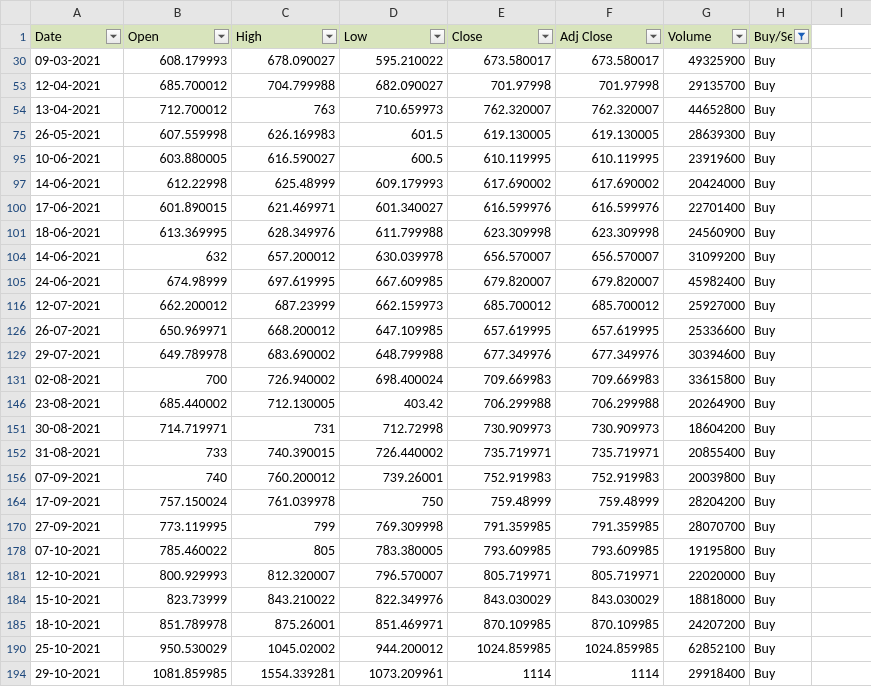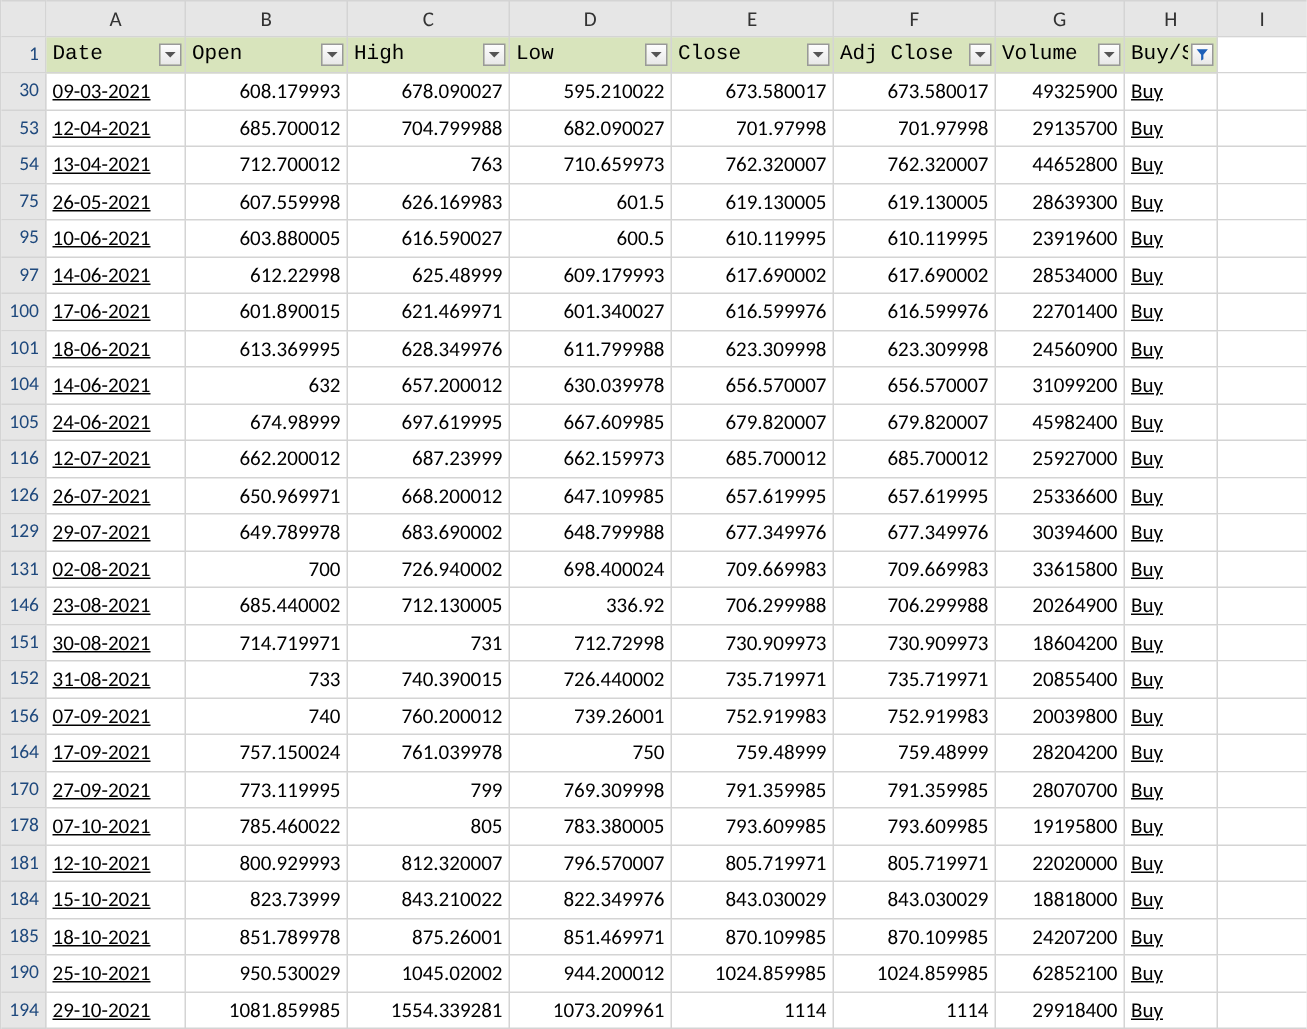--- a/index.html
+++ b/index.html
@@ -42,36 +42,36 @@
   padding-right: 4px;
   font-size: 13px;
 }
 .fh {
   background: #d8e4bc;
   justify-content: space-between;
   padding-left: 4px;
   padding-right: 2px;
   font-size: 14px;
 }
-.fh .label { overflow: hidden; text-overflow: clip; font-family: Liberation Mono, monospace; }
+.fh .label { overflow: hidden; text-overflow: clip; }
 .fbtn {
   width: 15px;
   height: 15px;
   min-width: 15px;
   border: 1px solid #999;
   background: linear-gradient(#fdfdfd, #e8e8e8);
   display: flex;
   align-items: center;
   justify-content: center;
   cursor: pointer;
   margin-left: 2px;
 }
 .fbtn svg { width: 9px; height: 9px; }
 .cell.num { justify-content: flex-end; }
-.cell.txt { justify-content: flex-start; text-decoration: underline; }
+.cell.txt { justify-content: flex-start; }
 .cell.empty { background: #fff; }
 </style>
 </head>
 <body>
 
 <div class="grid">
   <div class="corner"></div>
 <div class="ch">A</div>
     <div class="ch">B</div>
     <div class="ch">C</div>
@@ -197,21 +197,21 @@
     <div class="cell num">23919600</div>
     <div class="cell txt">Buy</div>
     <div class="cell empty"></div>
     <div class="rh">97</div>
     <div class="cell txt">14-06-2021</div>
     <div class="cell num">612.22998</div>
     <div class="cell num">625.48999</div>
     <div class="cell num">609.179993</div>
     <div class="cell num">617.690002</div>
     <div class="cell num">617.690002</div>
-    <div class="cell num">28534000</div>
+    <div class="cell num">20424000</div>
     <div class="cell txt">Buy</div>
     <div class="cell empty"></div>
     <div class="rh">100</div>
     <div class="cell txt">17-06-2021</div>
     <div class="cell num">601.890015</div>
     <div class="cell num">621.469971</div>
     <div class="cell num">601.340027</div>
     <div class="cell num">616.599976</div>
     <div class="cell num">616.599976</div>
     <div class="cell num">22701400</div>
@@ -284,21 +284,21 @@
     <div class="cell num">698.400024</div>
     <div class="cell num">709.669983</div>
     <div class="cell num">709.669983</div>
     <div class="cell num">33615800</div>
     <div class="cell txt">Buy</div>
     <div class="cell empty"></div>
     <div class="rh">146</div>
     <div class="cell txt">23-08-2021</div>
     <div class="cell num">685.440002</div>
     <div class="cell num">712.130005</div>
-    <div class="cell num">336.92</div>
+    <div class="cell num">403.42</div>
     <div class="cell num">706.299988</div>
     <div class="cell num">706.299988</div>
     <div class="cell num">20264900</div>
     <div class="cell txt">Buy</div>
     <div class="cell empty"></div>
     <div class="rh">151</div>
     <div class="cell txt">30-08-2021</div>
     <div class="cell num">714.719971</div>
     <div class="cell num">731</div>
     <div class="cell num">712.72998</div>

